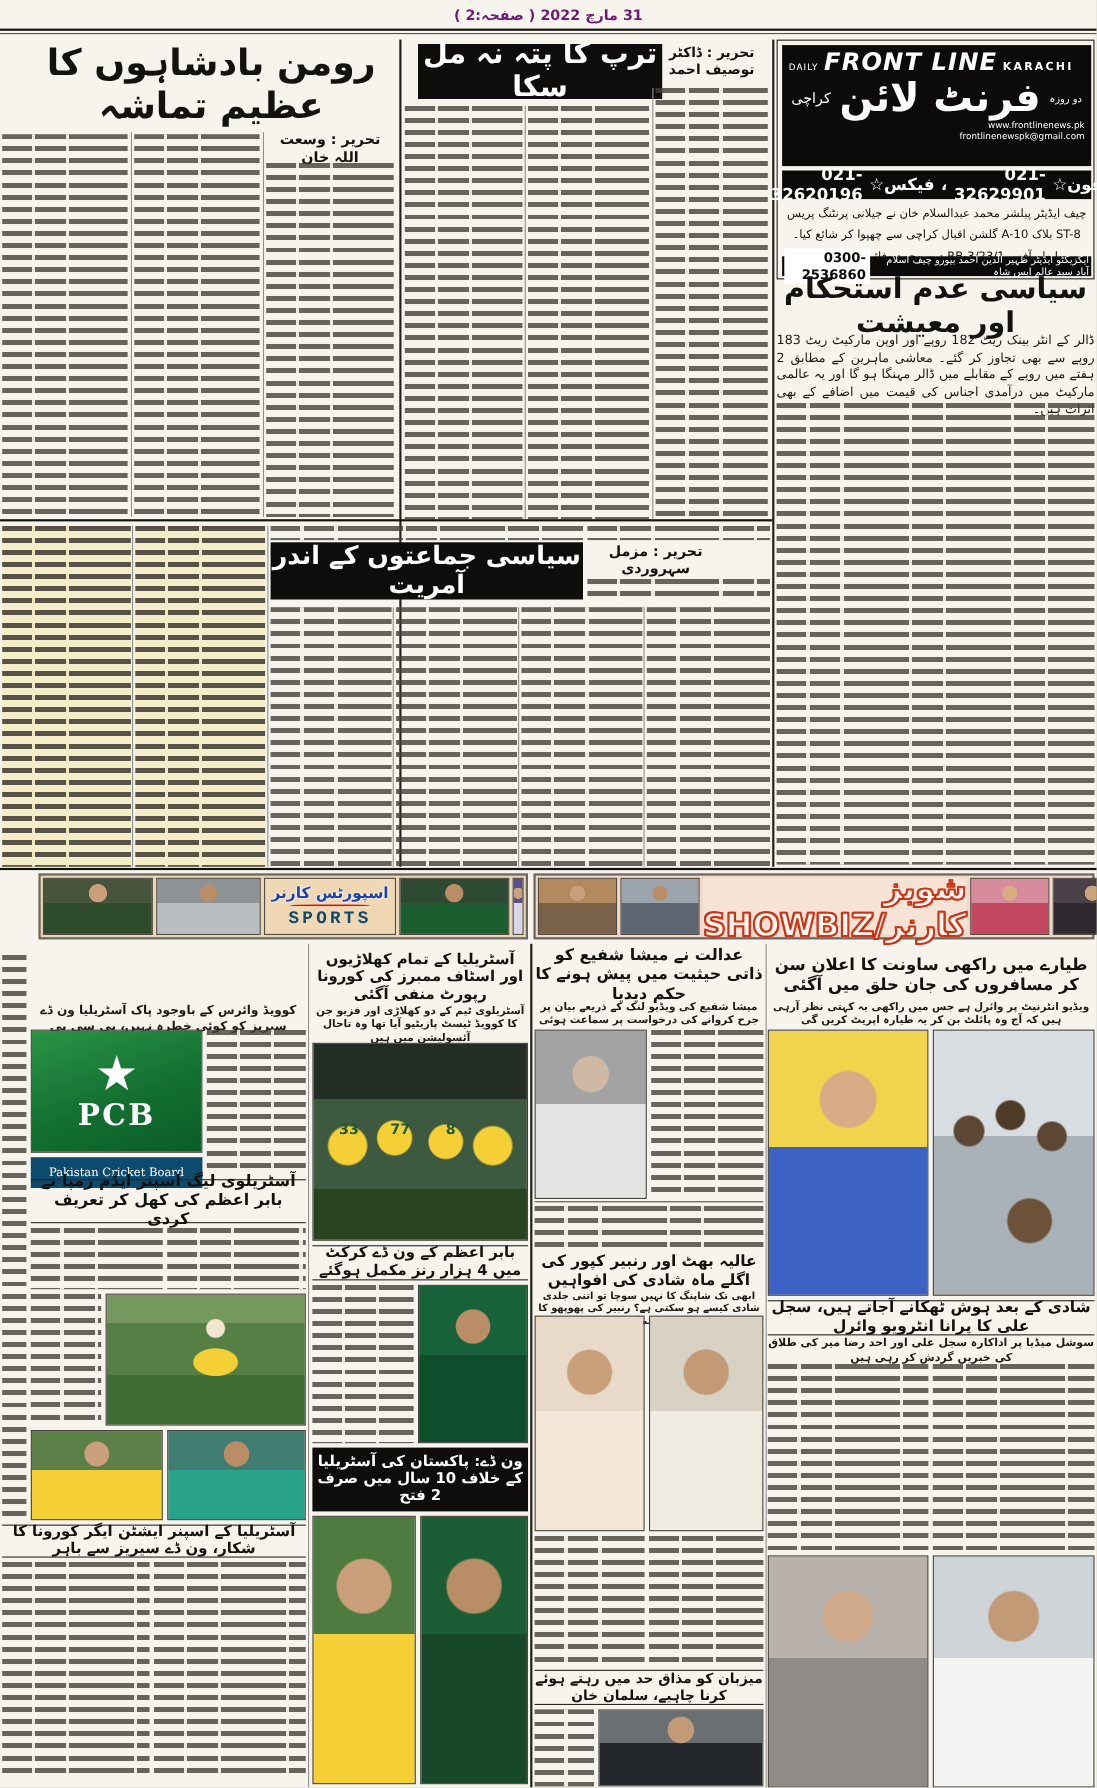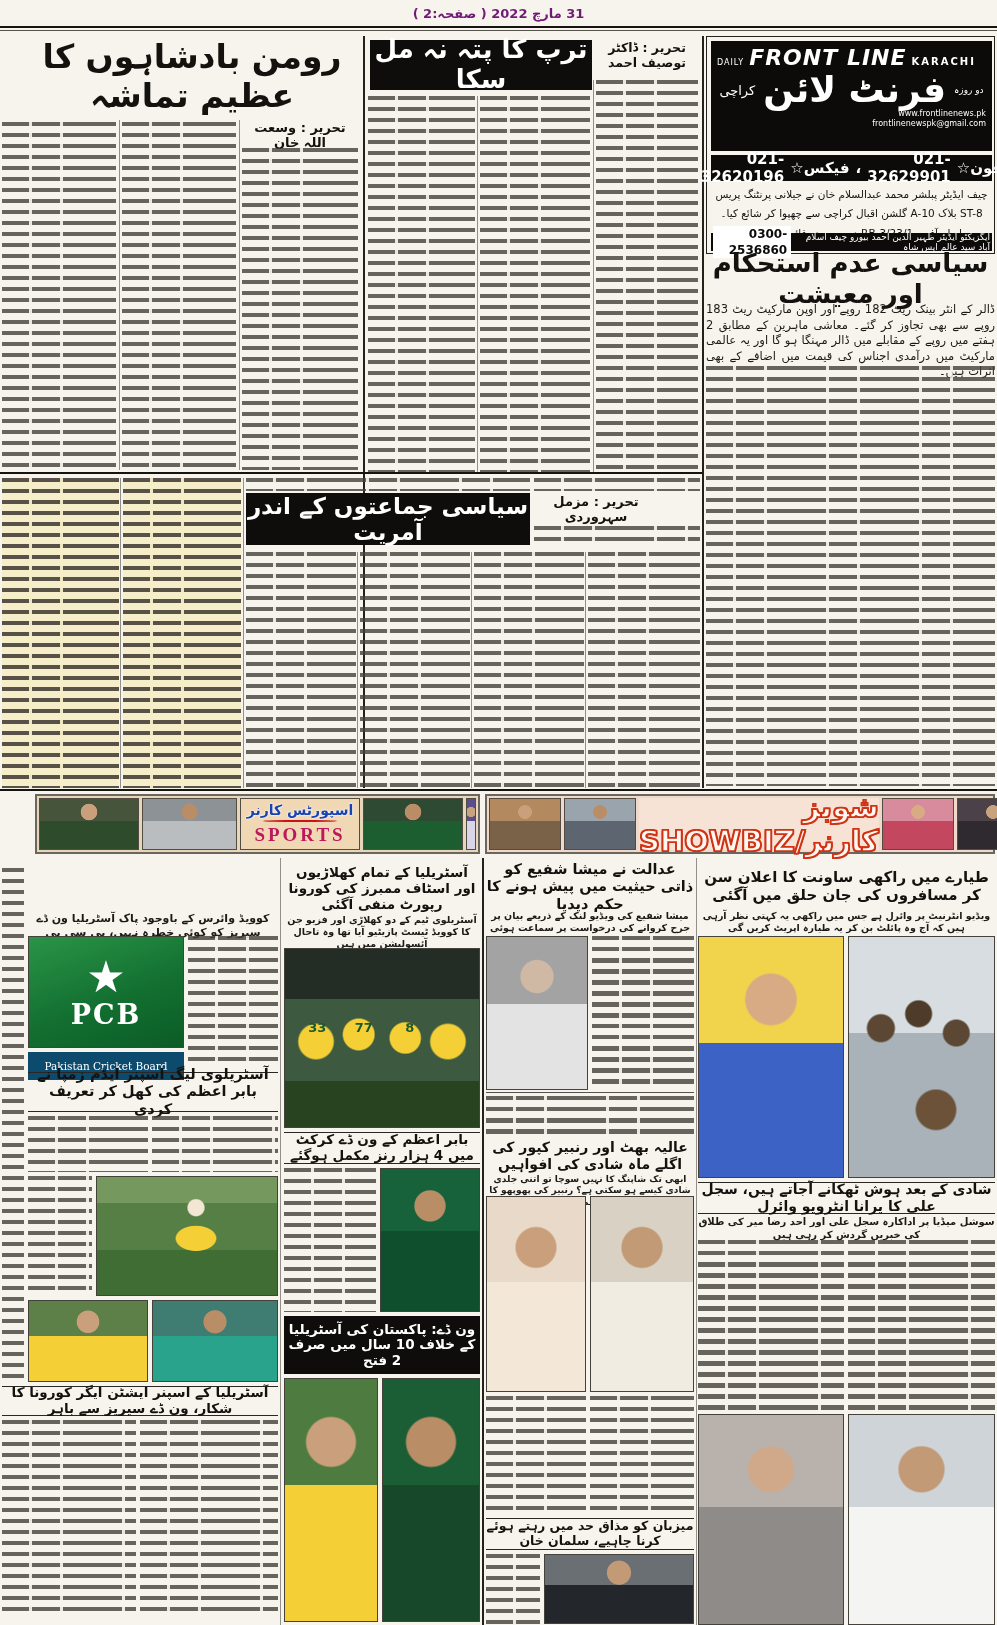--- a/index.html
+++ b/index.html
@@ -65,21 +65,21 @@
 
   <div class="abs hl ur" style="left:24px;top:42px;width:336px;height:70px;font-size:33px;display:flex;align-items:center;justify-content:center">رومن بادشاہوں کا عظیم تماشہ</div>
   <div class="abs byline ur" style="left:242px;top:120px;width:116px;height:22px;font-size:13px">تحریر : وسعت اللہ خان</div>
   <div class="abs tx" style="left:2px;top:122px;width:114px;height:348px"></div>
   <div class="abs tx" style="left:122px;top:122px;width:114px;height:348px"></div>
   <div class="abs tx" style="left:242px;top:148px;width:116px;height:322px"></div>
   <div class="abs vr" style="left:119px;top:120px;height:350px"></div>
   <div class="abs vr" style="left:239px;top:120px;height:350px"></div>
 
   <div class="abs vr dark" style="left:363px;top:36px;height:752px"></div>
-  <div class="abs hl-inv ur" style="left:370px;top:40px;width:222px;height:50px;font-size:26px">ترپ کا پتہ نہ مل سکا</div>
+  <div class="abs hl-inv ur" style="left:380px;top:40px;width:222px;height:50px;font-size:26px">ترپ کا پتہ نہ مل سکا</div>
   <div class="abs byline ur" style="left:596px;top:40px;width:102px;height:36px;font-size:12.5px">تحریر : ڈاکٹر توصیف احمد</div>
   <div class="abs tx" style="left:368px;top:96px;width:107px;height:376px"></div>
   <div class="abs tx" style="left:480px;top:96px;width:110px;height:376px"></div>
   <div class="abs tx" style="left:596px;top:80px;width:102px;height:392px"></div>
   <div class="abs vr" style="left:477px;top:96px;height:376px"></div>
   <div class="abs vr" style="left:593px;top:80px;height:392px"></div>
 
   <div class="abs hr dark" style="left:0;top:472px;width:702px"></div>
 
   <div class="abs tx cream" style="left:2px;top:478px;width:117px;height:310px"></div>
@@ -138,21 +138,21 @@
   <div class="abs tx" style="left:706px;top:366px;width:289px;height:420px"></div>
 
   <div class="abs hr dark" style="left:0;top:789px;width:997px"></div>
 
   <div class="abs banner" style="left:35px;top:794px;width:445px;height:60px;background:#e8d6ba">
     <div class="tile pperson" style="width:100px;--top:#46543c;--shirt:#2e4b2b;--skin:#caa07c"></div>
     <div class="tile pperson" style="width:95px;--top:#8d9296;--shirt:#b9bdc0;--skin:#b98d66"></div>
     <div class="tile sports-label" style="width:120px">
       <span class="ur" style="font-size:14px;font-weight:bold;color:#1a43b0;text-shadow:0 0 2px #fff,0 0 2px #fff">اسپورٹس کارنر</span>
       <span class="squiggle"></span>
-      <span style="font-family:Liberation Serif, serif;font-size:19px;font-weight:bold;color:#be185d;letter-spacing:3px">SPORTS</span>
+      <span style="font-family:Liberation Mono, monospace;font-size:16px;font-weight:bold;color:#0c4a6e;letter-spacing:3px">SPORTS</span>
     </div>
     <div class="tile pperson" style="width:100px;--top:#2f4a32;--shirt:#1d5e31;--skin:#b98d66"></div>
     <div class="tile pperson" style="flex:1 1 auto;--top:#5a4f8a;--shirt:#d8d5e8;--skin:#c9a37e"></div>
   </div>
 
   <div class="abs banner" style="left:485px;top:794px;width:510px;height:60px;background:#f0d9cb">
     <div class="tile pperson" style="width:72px;--top:#b38a5f;--shirt:#7a6248;--skin:#caa07c"></div>
     <div class="tile pperson" style="width:72px;--top:#9aa4ad;--shirt:#5d6670;--skin:#b98d66"></div>
     <div class="showbiz-label ur">شوبز کارنر/SHOWBIZ</div>
     <div class="tile pperson" style="width:72px;--top:#d88b9c;--shirt:#c2475f;--skin:#d8ab84"></div>

